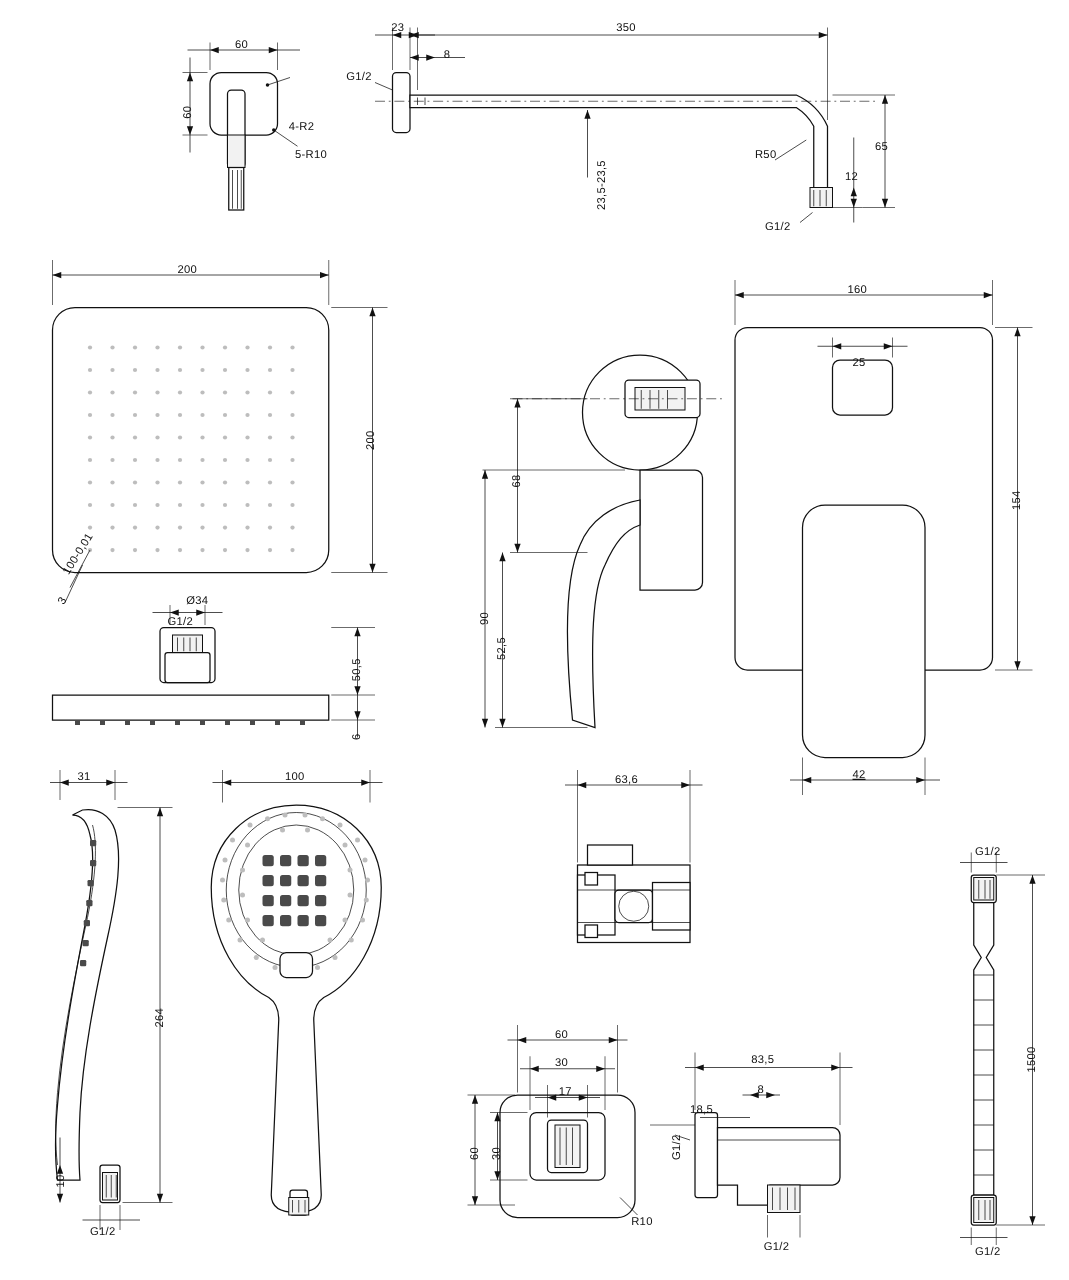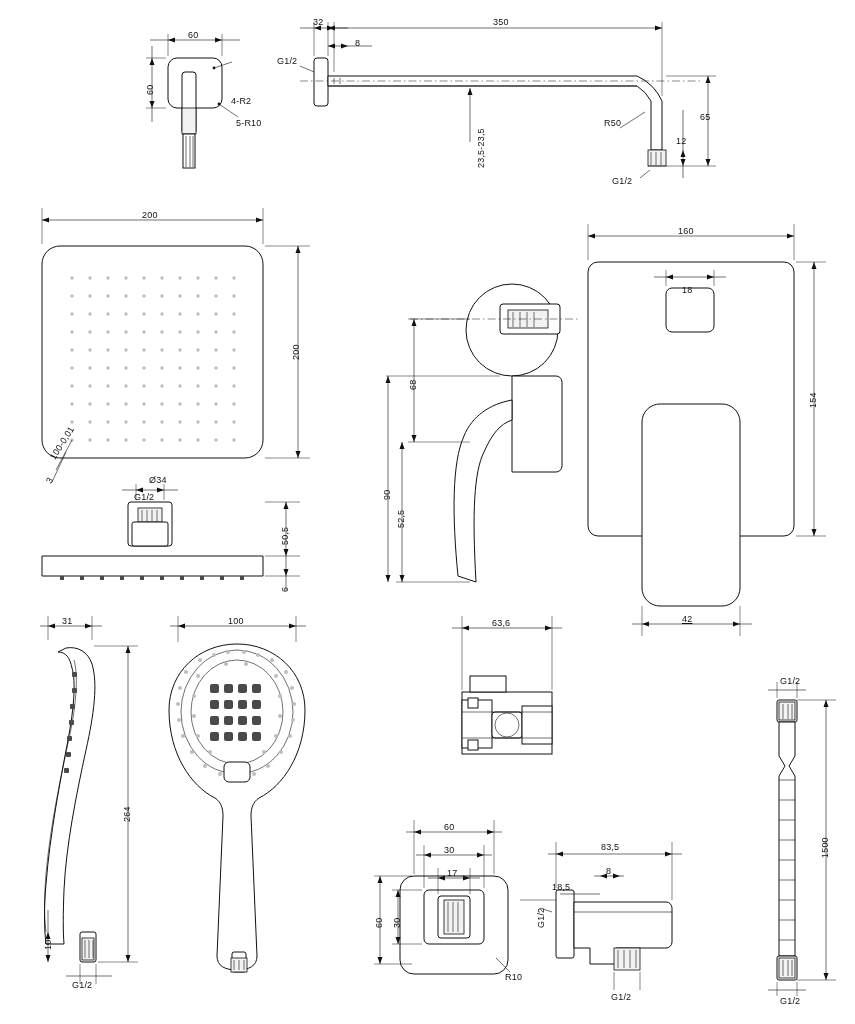--- a/index.html
+++ b/index.html
@@ -571,41 +571,41 @@
     <line class="thin" x1="768" y1="990" x2="806" y2="990"></line>
   </g>
 
 </svg>
 
 <div class="dim" style="left:188px;top:30px;">60</div>
 <div class="dim v" style="left:145px;top:95px;transform:rotate(-90deg);">60</div>
 <div class="dim" style="left:231px;top:56px;margin-top:40px;">4-R2</div>
 <div class="dim" style="left:236px;top:118px;">5-R10</div>
 
-<div class="dim" style="left:313px;top:17px;">32</div>
+<div class="dim" style="left:313px;top:17px;">23</div>
 <div class="dim" style="left:493px;top:17px;">350</div>
 <div class="dim" style="left:355px;top:38px;">8</div>
 <div class="dim" style="left:277px;top:56px;">G1/2</div>
 <div class="dim v" style="left:476px;top:168px;transform:rotate(-90deg);">23,5-23,5</div>
 <div class="dim" style="left:604px;top:118px;">R50</div>
 <div class="dim" style="left:676px;top:136px;">12</div>
 <div class="dim" style="left:700px;top:112px;">65</div>
 <div class="dim" style="left:612px;top:176px;">G1/2</div>
 
 <div class="dim" style="left:142px;top:210px;">200</div>
 <div class="dim v" style="left:291px;top:360px;transform:rotate(-90deg);">200</div>
 <div class="dim" style="left:137px;top:475px;padding-left:12px;">Ø34</div>
 <div class="dim" style="left:134px;top:492px;">G1/2</div>
 <div class="dim v" style="left:280px;top:545px;transform:rotate(-90deg);">50,5</div>
 <div class="dim v" style="left:280px;top:592px;transform:rotate(-90deg);">6</div>
 <div class="dim" style="left:48px;top:456px;transform:rotate(-58deg);transform-origin:0 0;">100-0,01</div>
 <div class="dim" style="left:44px;top:480px;transform:rotate(-58deg);transform-origin:0 0;">3</div>
 
 <div class="dim" style="left:678px;top:226px;">160</div>
-<div class="dim" style="left:682px;top:285px;">18</div>
+<div class="dim" style="left:682px;top:285px;">25</div>
 <div class="dim v" style="left:808px;top:408px;transform:rotate(-90deg);">154</div>
 <div class="dim" style="left:682px;top:614px;text-decoration:underline;">42</div>
 <div class="dim v" style="left:408px;top:390px;transform:rotate(-90deg);">68</div>
 <div class="dim v" style="left:396px;top:528px;transform:rotate(-90deg);">52,5</div>
 <div class="dim v" style="left:382px;top:500px;transform:rotate(-90deg);">90</div>
 
 <div class="dim" style="left:62px;top:616px;">31</div>
 <div class="dim" style="left:228px;top:616px;">100</div>
 <div class="dim v" style="left:122px;top:822px;transform:rotate(-90deg);">264</div>
 <div class="dim v" style="left:43px;top:950px;transform:rotate(-90deg);">10</div>

